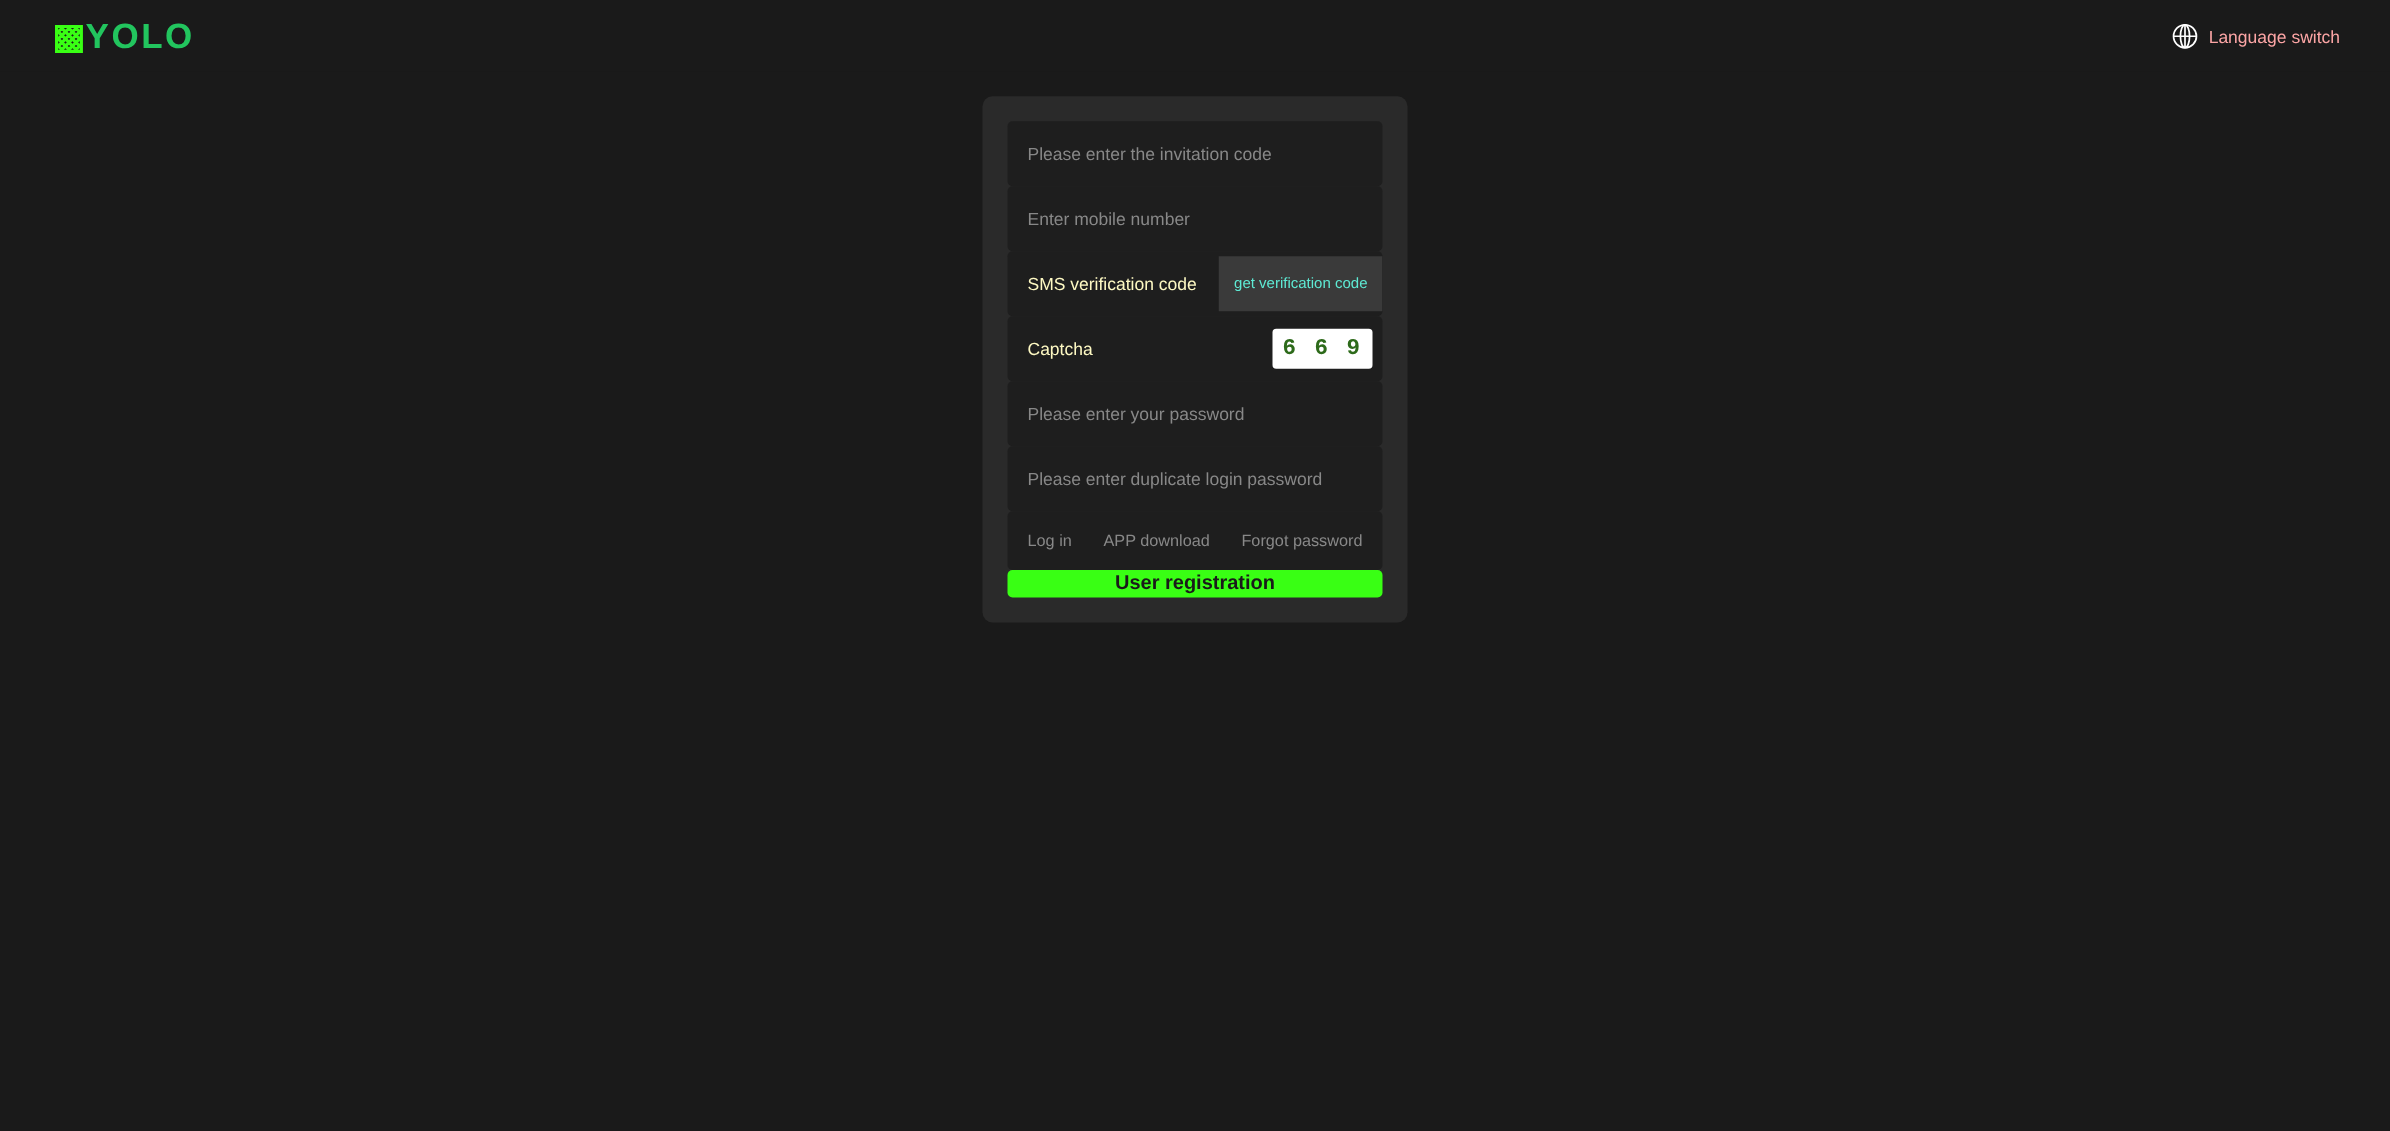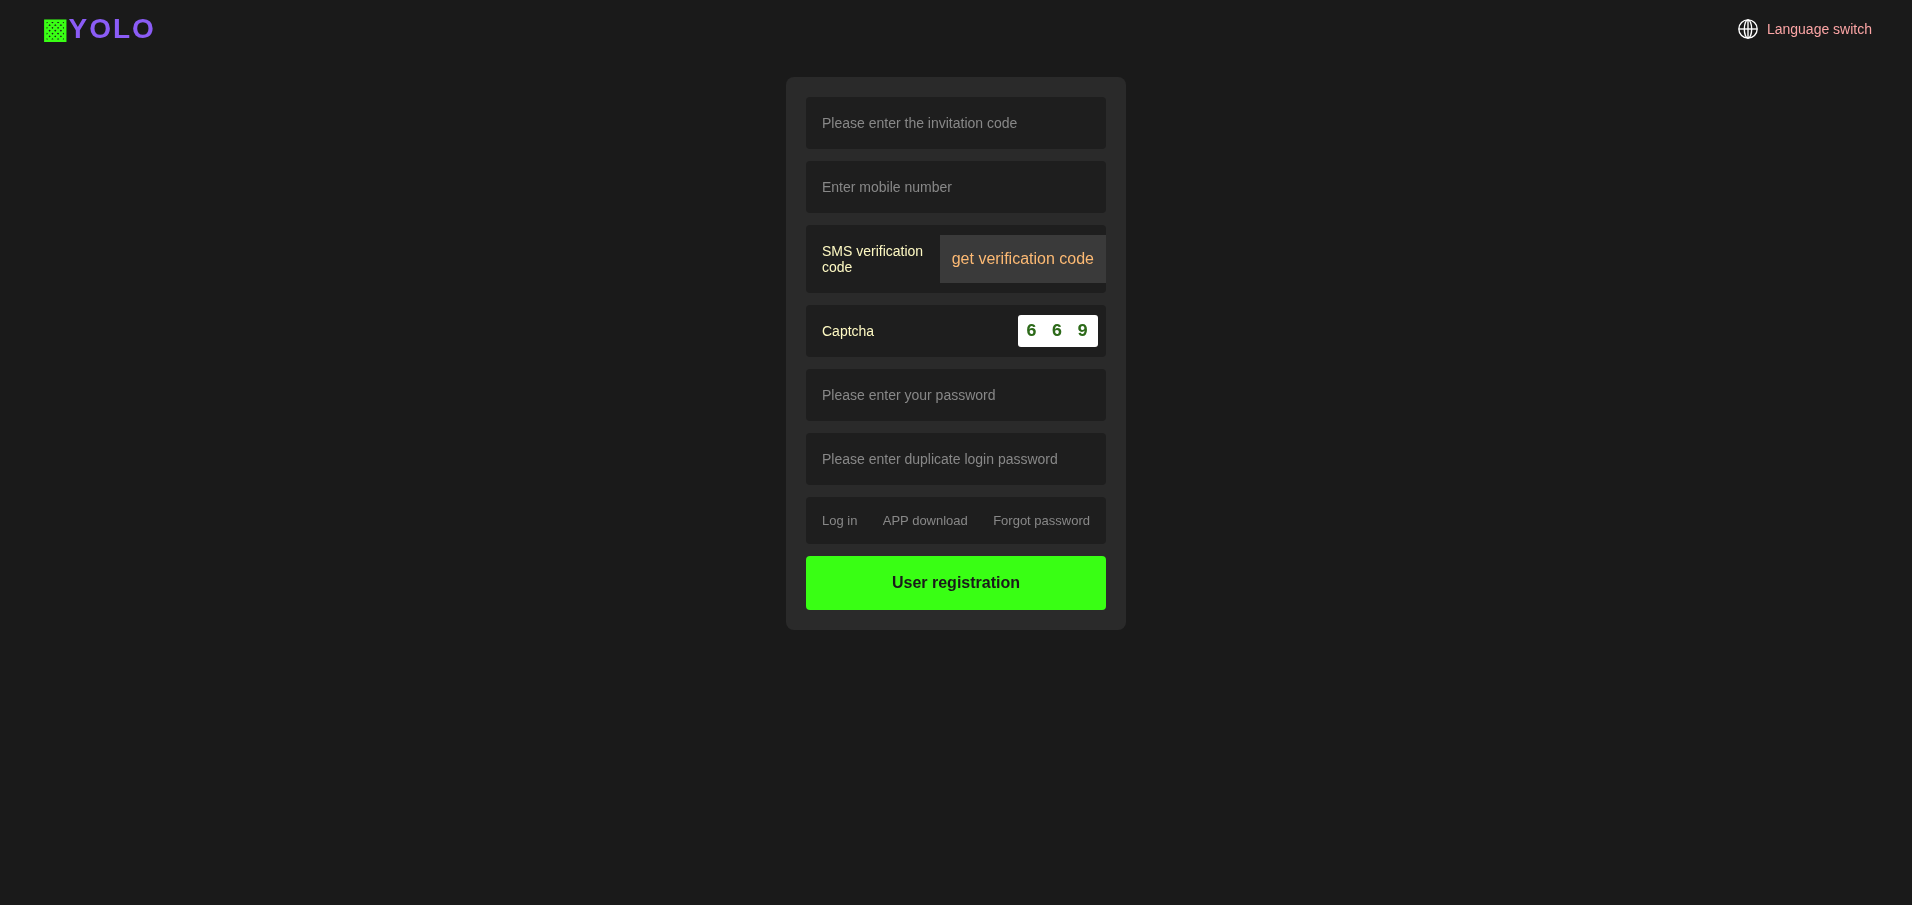--- a/index.html
+++ b/index.html
@@ -52,21 +52,21 @@
     }
 
     
     .form-card {
       background-color: #2a2a2a;
       border-radius: 8px;
       padding: 20px;
       width: 340px;
       display: flex;
       flex-direction: column;
-      gap: 12px;
+      gap: 0;
     }
 
     
     .input-field {
       background-color: #1e1e1e;
       border: none;
       border-radius: 4px;
       padding: 18px 16px;
       color: #888888;
       font-size: 14px;
@@ -88,24 +88,24 @@
 
     .input-row .input-label {
       color: #fef9c3;
       font-size: 14px;
       padding: 18px 16px;
       flex: 1;
     }
 
     .input-row .action-btn {
       background-color: #3a3a3a;
-      color: #fdba74;
+      color: #5eead4;
       border: none;
       padding: 14px 12px;
-      font-size: 16px;
+      font-size: 12px;
       cursor: pointer;
       white-space: nowrap;
       text-align: center;
       line-height: 1.3;
     }
 
     .captcha-image {
       background-color: #ffffff;
       border-radius: 3px;
       padding: 6px 8px;
@@ -141,33 +141,33 @@
       border: none;
       padding: 0 8px;
     }
 
     
     .register-btn {
       background-color: #39ff14;
       color: #1a1a1a;
       border: none;
       border-radius: 4px;
-      padding: 18px;
+      padding: 2px;
       font-size: 16px;
       font-weight: bold;
       cursor: pointer;
       width: 100%;
     }
   </style>
 </head>
 <body>
 
 <div class="header">
   <div class="logo">
-    <span><span style="display:inline-block;transform:scaleX(-1);color:#39ff14;">▩</span><span style="color:#8b5cf6;margin-top:39px;">YOLO</span></span>
+    <span><span style="display:inline-block;transform:scaleX(-1);color:#39ff14;">▩</span><span style="color:#22c55e;margin-top:39px;">YOLO</span></span>
   </div>
   <div class="language-switch">
     <svg class="globe-icon" viewBox="0 0 24 24" fill="none" stroke="white" stroke-width="1.5">
       <circle cx="12" cy="12" r="10"></circle>
       <ellipse cx="12" cy="12" rx="4" ry="10"></ellipse>
       <line x1="2" y1="12" x2="22" y2="12"></line>
       <line x1="12" y1="2" x2="12" y2="22"></line>
     </svg>
     <span>Language switch</span>
   </div>

